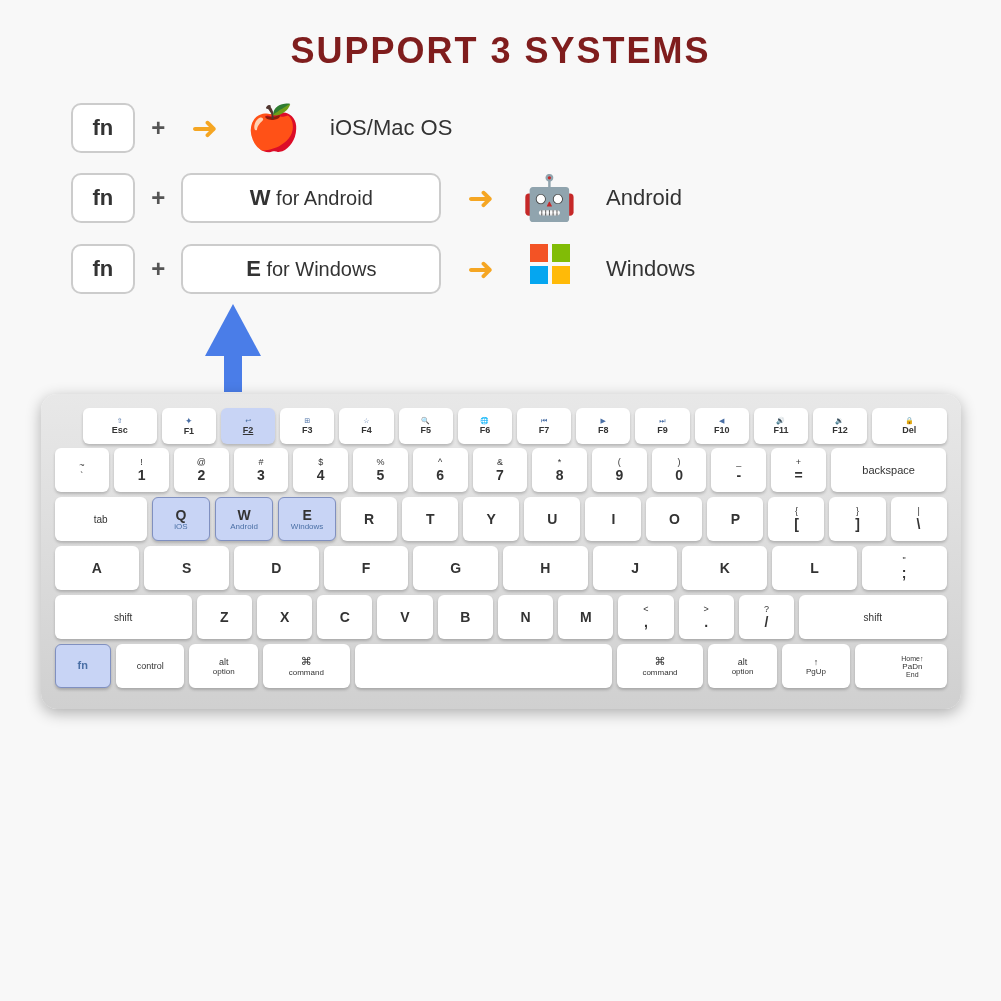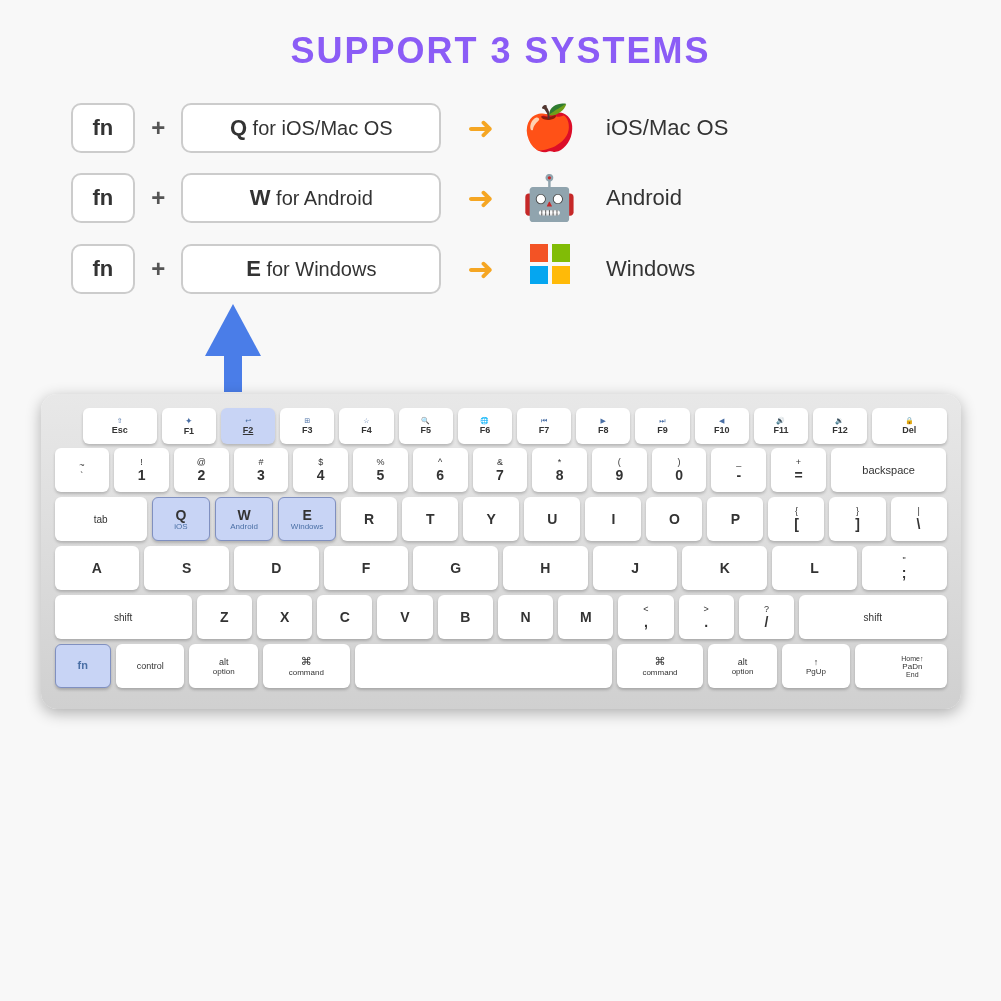--- a/index.html
+++ b/index.html
@@ -12,21 +12,21 @@
       display: flex;
       flex-direction: column;
       align-items: center;
     }
 
     
     .header {
       margin-top: 30px;
       font-size: 36px;
       font-weight: 900;
-      color: #8b5cf6;
+      color: #7f1d1d;
       letter-spacing: 2px;
     }
 
     
     .shortcuts {
       margin-top: 30px;
       display: flex;
       flex-direction: column;
       gap: 18px;
       width: 860px;
@@ -163,23 +163,20 @@
 
 <div style="display:flex;flex-direction:column;align-items:center;width:1001px;">
 
   <div class="header">SUPPORT 3 SYSTEMS</div>
 
   <div class="shortcuts">
 
     <div class="shortcut-row">
       <div class="key-box fn-key shortcut-fn">fn</div>
       <span class="plus-sign">+</span>
-      <div class="key-box combo-key">
-        <span class="key-letter">Q</span> for iOS/Mac OS
-      </div>
       <span class="arrow-orange">➜</span>
       <span class="os-icon">🍎</span>
       <span class="os-label">iOS/Mac OS</span>
     </div>
 
     <div class="shortcut-row">
       <div class="key-box fn-key shortcut-fn">fn</div>
       <span class="plus-sign">+</span>
       <div class="key-box combo-key">
         <span class="key-letter">W</span> for Android

